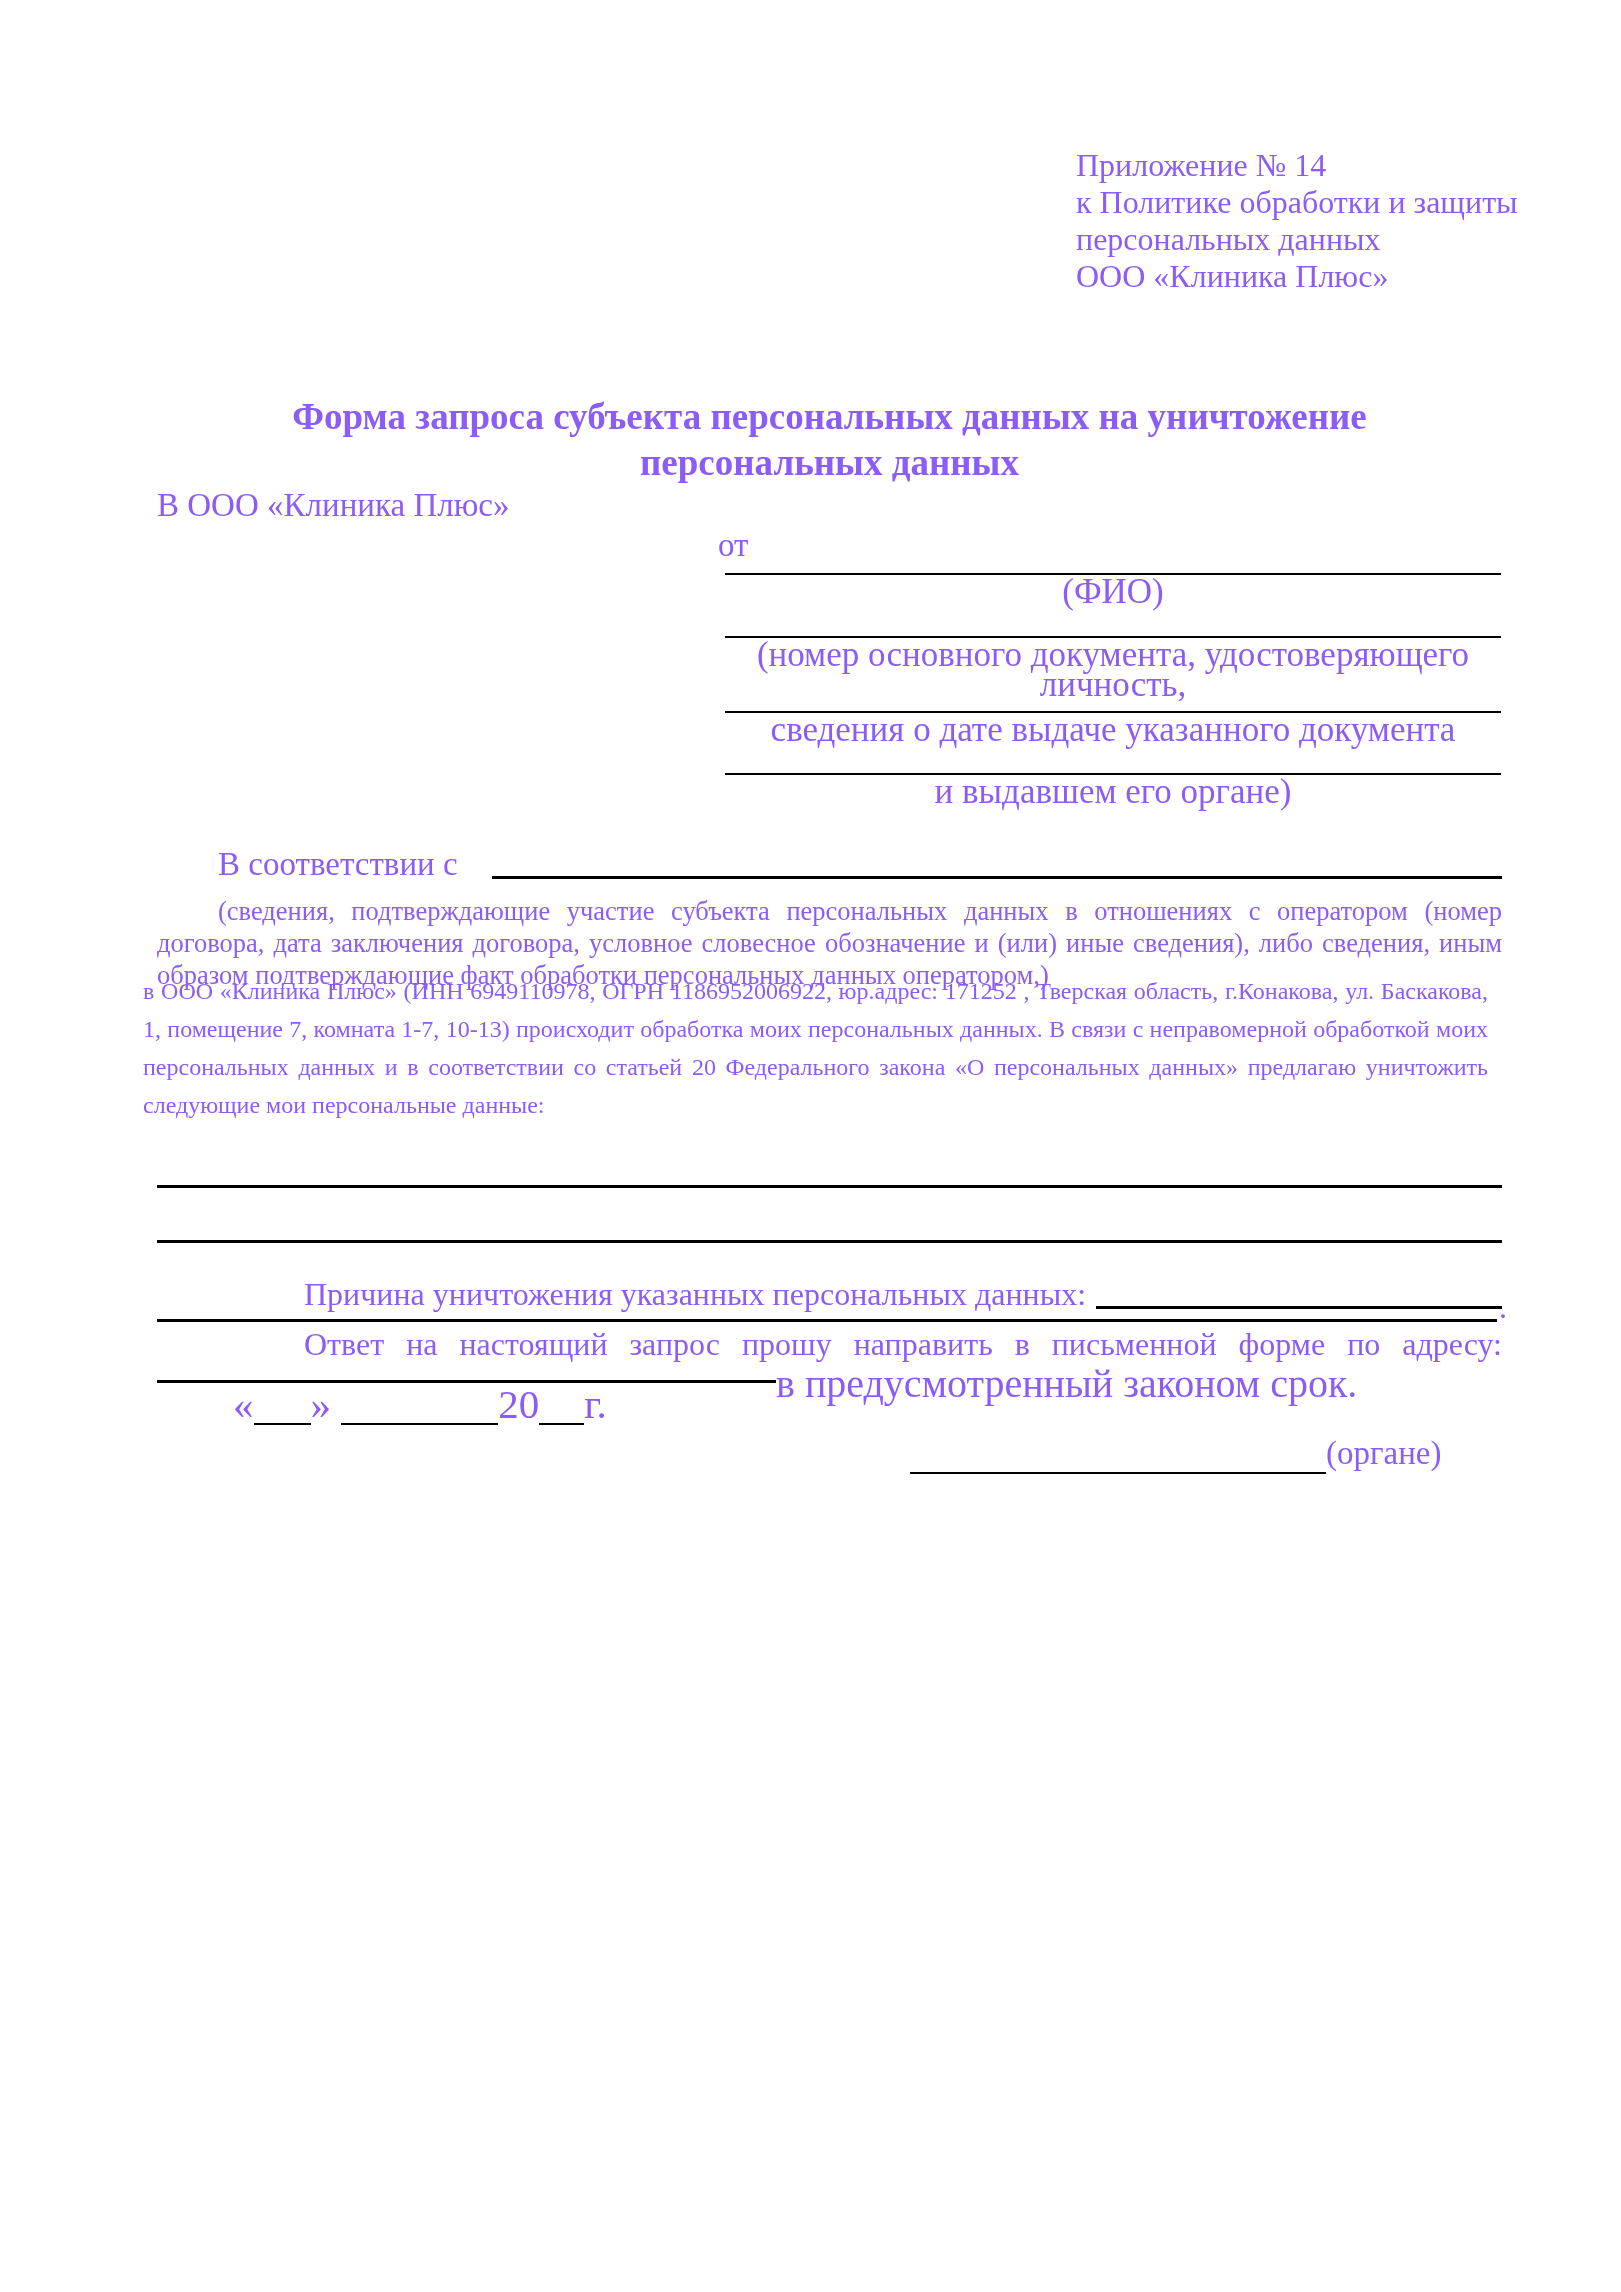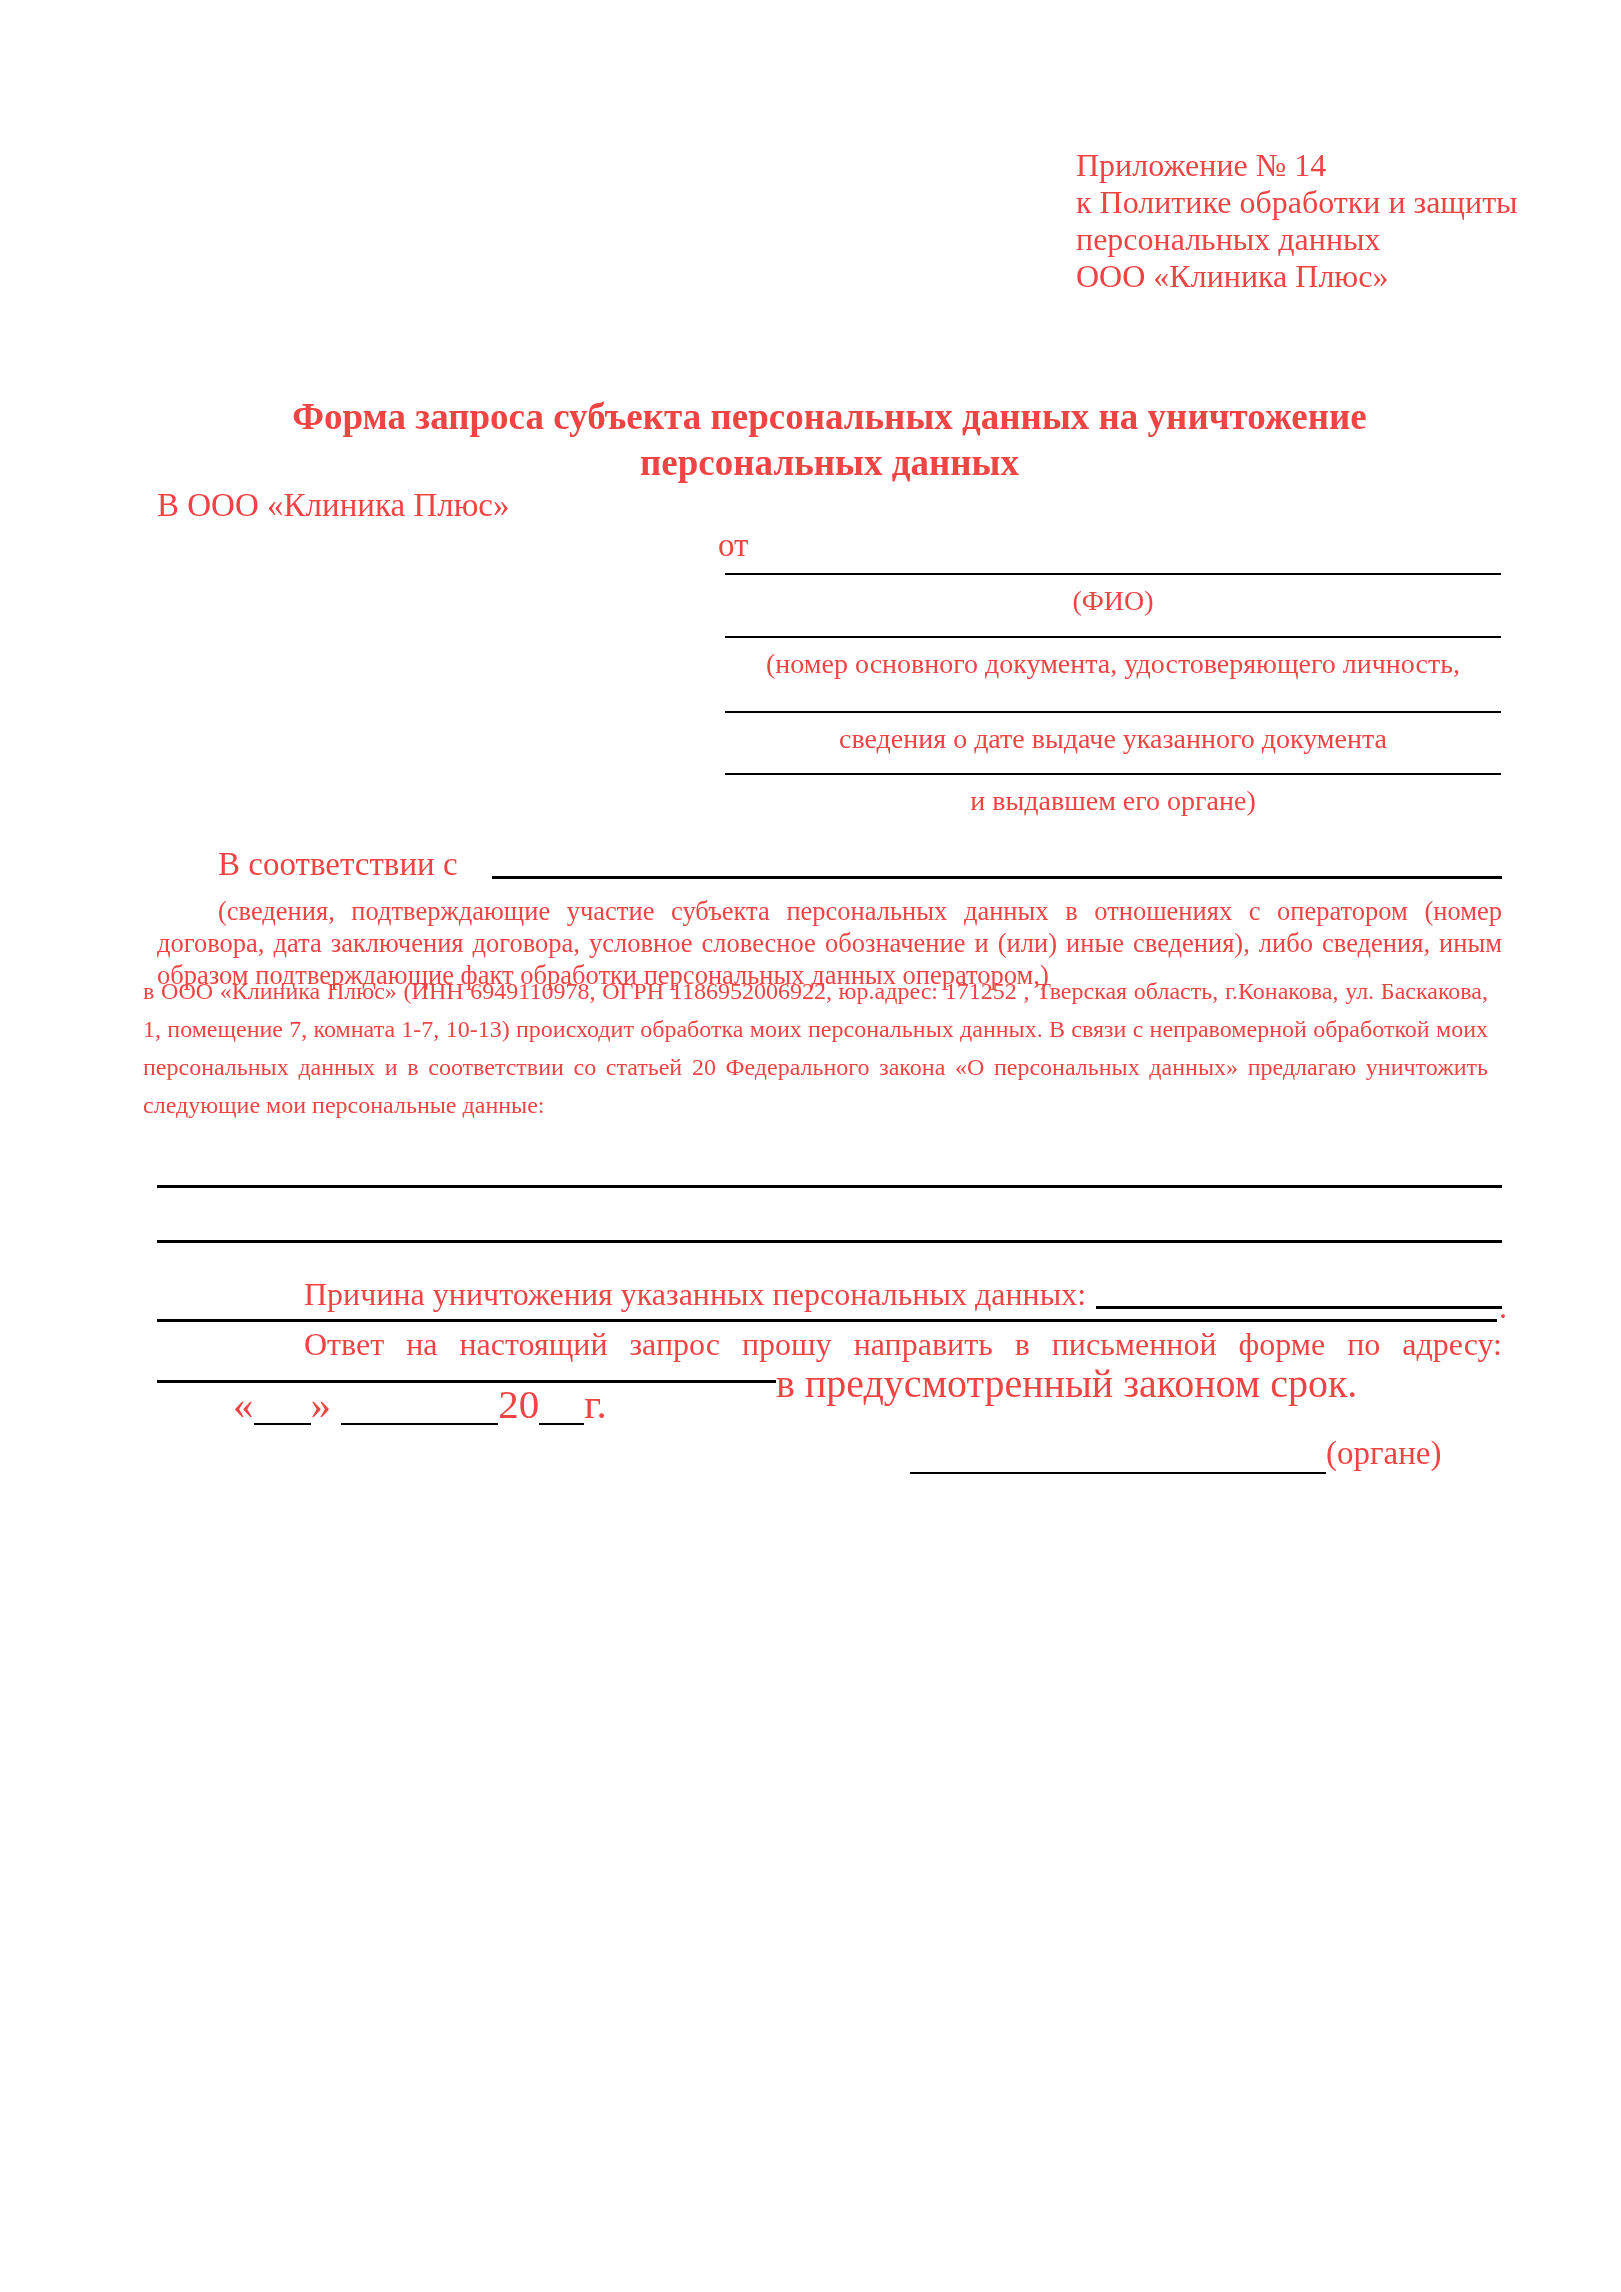--- a/index.html
+++ b/index.html
@@ -5,21 +5,21 @@
   html, body {
     margin: 0;
     padding: 0;
     background: #ffffff;
   }
   .page {
     position: relative;
     width: 1621px;
     height: 1903px;
     background: #ffffff;
-    color: #ef4444;
+    color: #8b5cf6;
     font-family: "Liberation Serif", "DejaVu Serif", serif;
     overflow: hidden;
   }
   .abs { position: absolute; }
 
   
   .appendix {
     left: 1076px; top: 147px; width: 461px;
     font-size: 32px; line-height: 37px;
   }
@@ -35,21 +35,21 @@
     left: 157px; top: 487px; width: 1345px;
     text-align: left; font-size: 33px;
   }
 
   .from-label { left: 718px; top: 527px; font-size: 33px; }
 
   
   .ufield { left: 725px; width: 776px; }
   .ufield .line { border-top: 2.9px solid #000; width: 100%; height: 0; }
   .ufield .caption {
-    text-align: center; font-size: 28px; line-height: 30px; margin-top: 11px;
+    text-align: center; font-size: 35px; line-height: 30px; margin-top: 2px;
   }
 
   
   .accordance {
     left: 157px; top: 845px; width: 1345px;
     display: flex; align-items: flex-end;
     padding-left: 61px; box-sizing: border-box;
     font-size: 33px; line-height: 39px; gap: 23px;
   }
   .accordance .lead { white-space: nowrap; margin-right: 11.8px; }

